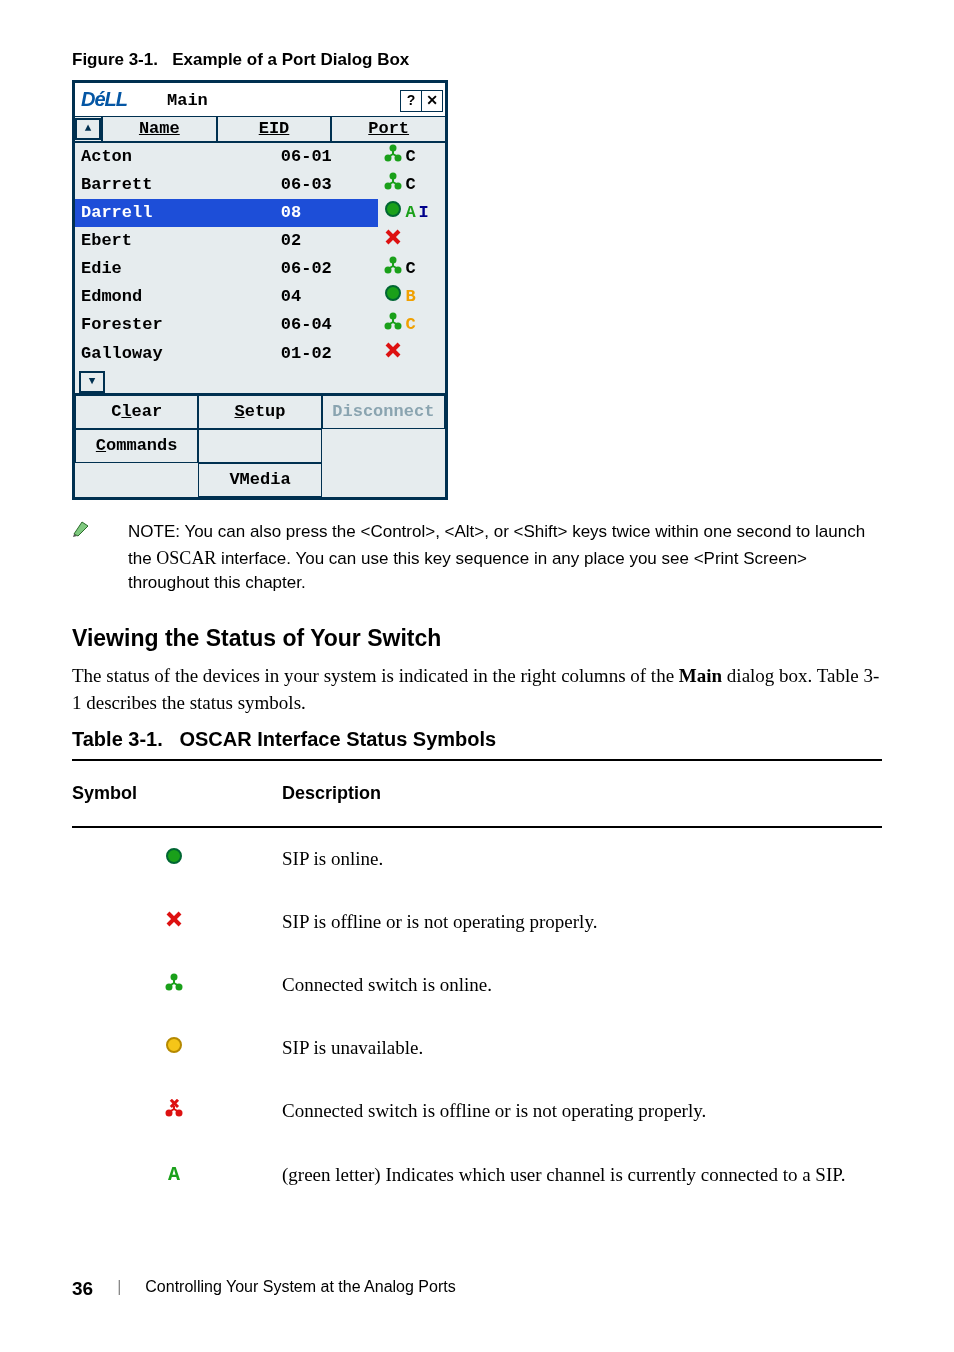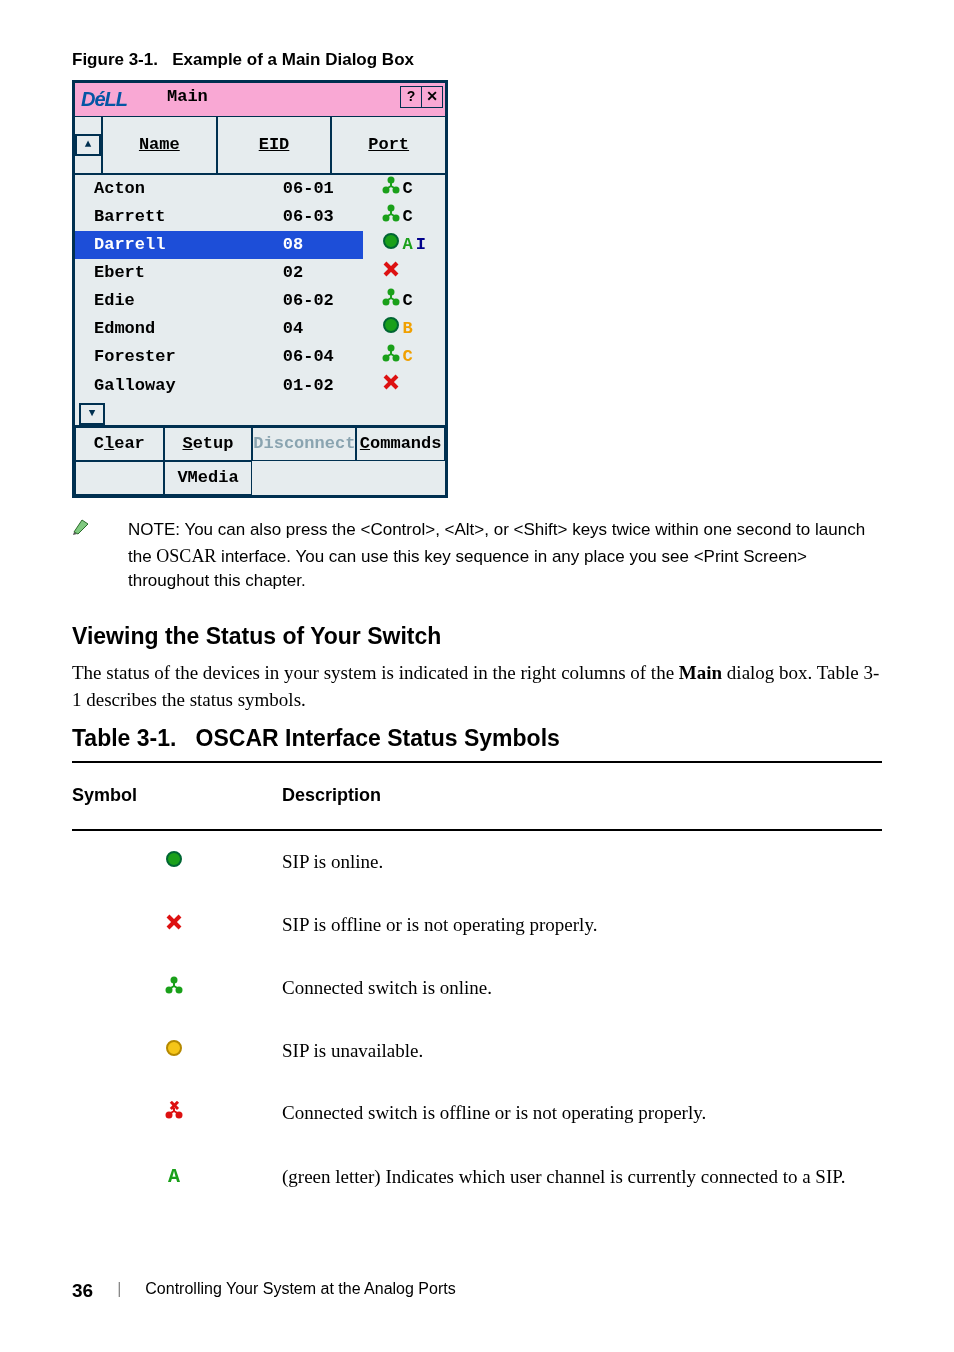--- a/index.html
+++ b/index.html
@@ -23,23 +23,23 @@
       width: 370px;
       border: 3px solid #003050;
       background: #e6ecee;
       font-family: "Courier New", monospace;
       font-size: 17px;
       font-weight: bold;
       margin-bottom: 20px;
     }
     .dlg-title {
       display: flex;
-      align-items: flex-start;
+      align-items: flex-end;
       padding: 2px 2px 2px 6px;
-      background: #f9a8d4;
+      background: #ffffff;
       border-bottom: 1px solid #003050;
     }
     .dlg-logo {
       color: #0456a4;
       font-family: Arial, sans-serif;
       font-style: italic;
       font-weight: 900;
       font-size: 20px;
       letter-spacing: -1px;
     }
@@ -68,31 +68,31 @@
     .dlg-tabs .sp {
       width: 26px;
       border-right: 2px solid #003050;
       display: flex;
       align-items: center;
       justify-content: center;
     }
     .dlg-tabs .tab {
       flex: 1;
       text-align: center;
-      padding: 16px 0;
+      padding: 0 0;
       border-right: 2px solid #003050;
     }
     .dlg-tabs .tab:last-child { border-right: none; border-radius: 8px; }
     .u { text-decoration: underline; }
     .dlg-grid {
       width: 100%;
       border-collapse: collapse;
     }
     .dlg-grid td {
-      padding: 1px 19px;
+      padding: 1px 6px;
       height: 24px;
       vertical-align: middle;
     }
     .dlg-grid .c-name { width: 54%; }
     .dlg-grid .c-port { width: 28%; }
     .dlg-grid .c-stat {
       width: 18%;
       text-align: left;
     }
     .row-sel td { background: #1d4ed8; color: #fff; }
@@ -109,21 +109,21 @@
       height: 18px;
       border: 2px solid #003050;
       text-align: center;
       line-height: 16px;
       font-size: 11px;
       color: #003050;
       background: #e6ecee;
     }
     .dlg-buttons {
       display: grid;
-      grid-template-columns: 1fr 1fr 1fr 1fr;
+      grid-template-columns: 1fr 1fr 1fr;
       border-top: 2px solid #003050;
     }
     .dlg-btn {
       border: 1px solid #003050;
       text-align: center;
       padding: 4px 0;
     }
     .dlg-btn.ghost { color: #8aa4b0; }
     .dlg-btn.wide { grid-column: 2 / 3; }
     .dlg-buttons .blank { border: 1px solid #003050; border-right: 1px solid #003050; background: #e6ecee; }
@@ -137,21 +137,21 @@
       font-weight: 800;
       font-size: 23px;
       margin: 0 0 8px 0;
     }
     p.body {
       margin: 0 0 8px 0;
     }
     .tbl-caption {
       font-family: Arial, Helvetica, sans-serif;
       font-weight: bold;
-      font-size: 23px;
+      font-size: 20px;
       margin: 4px 0 6px 0;
     }
     table.stat {
       width: 100%;
       border-collapse: collapse;
     }
     table.stat th {
       font-family: Arial, Helvetica, sans-serif;
       font-weight: 800;
       font-size: 18px;
@@ -209,21 +209,21 @@
     </g>
     <g id="i-pencil">
       <path d="M2 14 L10 2 L16 6 L6 16 Z" fill="#7fc97f" stroke="#2a6b2a"></path>
       <path d="M2 14 L1 17 L5 16 Z" fill="#555"></path>
     </g>
   </defs>
 </svg>
 
 <p class="fig-caption">
   <span>Figure 3-1.</span>&nbsp;&nbsp;
-  <span>Example of a Main Dialog Box</span>
+  <span>Example of a Port Dialog Box</span>
 </p>
 
 <div class="dlg">
   <div class="dlg-title">
     <span class="dlg-logo">DéLL</span>
     <span class="dlg-title-text">Main</span>
     <span class="dlg-title-btns">
       <span>?</span><span>✕</span>
     </span>
   </div>

